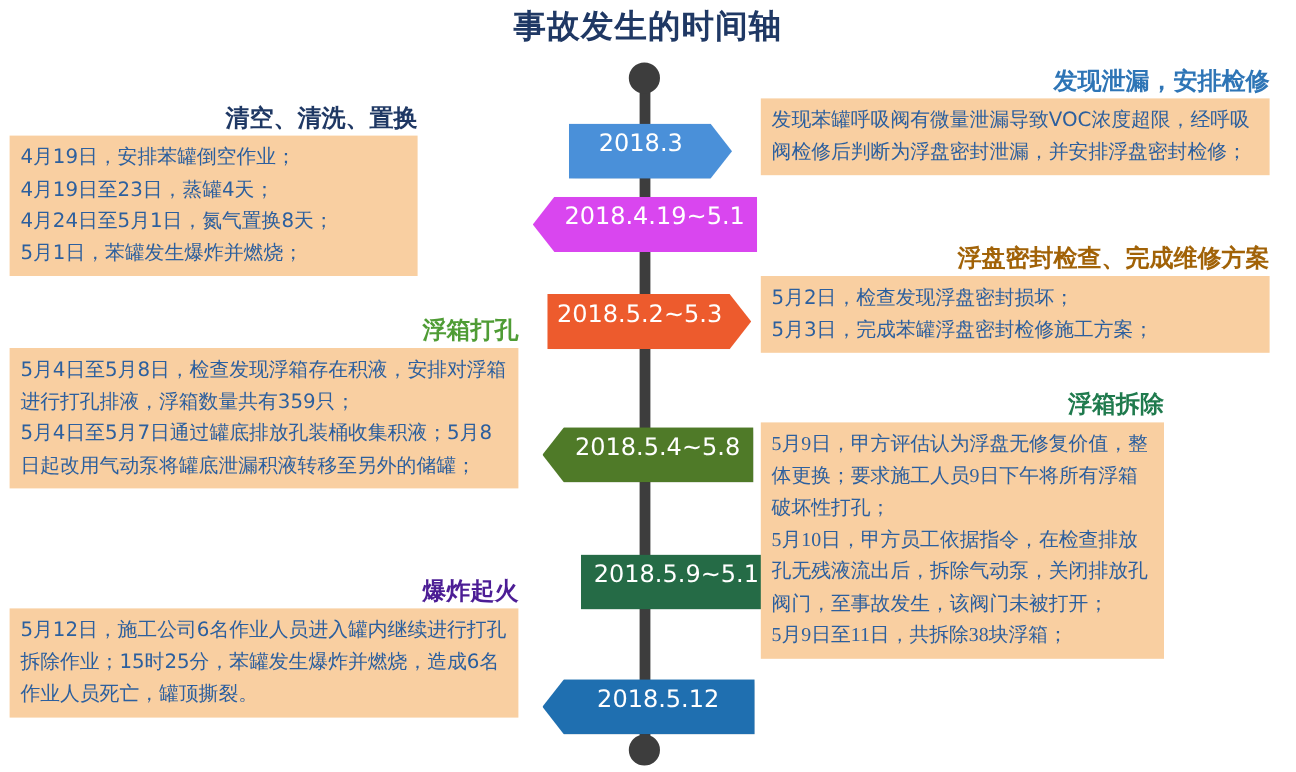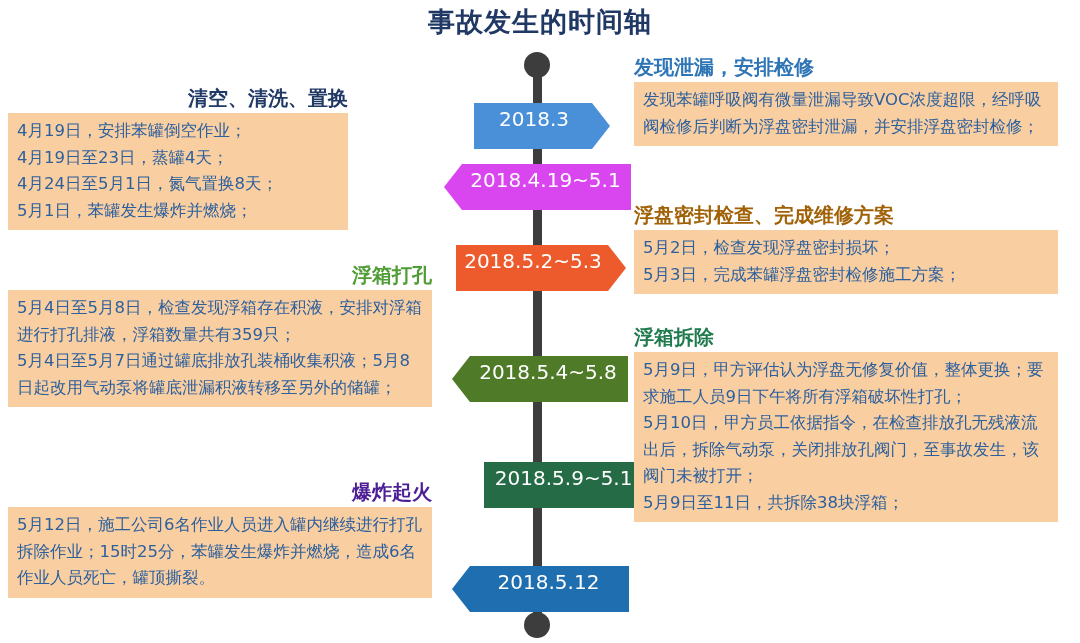--- a/index.html
+++ b/index.html
@@ -70,20 +70,21 @@
   }
 
   
   .section { position: absolute; }
   .sec-head {
     font-size: 20px;
     font-weight: bold;
     line-height: 25px;
     margin-bottom: 2px;
     white-space: nowrap;
+    text-align: right;
   }
   .sec-head.right-align { text-align: right; }
   .sec-body {
     background: #f9cfa1;
     color: #2c5f9e;
     font-size: 16.5px;
     line-height: 26.5px;
     padding: 5px 8px 6px 9px;
     box-sizing: border-box;
   }
@@ -143,20 +144,20 @@
 </div>
 
 <div class="section" style="left:634px; top:203px; width:424px;">
   <div class="sec-head" style="color: #a16207;">浮盘密封检查、完成维修方案</div>
   <div class="sec-body">
     <p>5月2日，检查发现浮盘密封损坏；</p>
     <p>5月3日，完成苯罐浮盘密封检修施工方案；</p>
   </div>
 </div>
 
-<div class="section" style="left:634px; top:325px; width:424px;">
+<div class="section" style="left:634px; top:325px; width:336px;font-family:Liberation Serif, serif;">
   <div class="sec-head" style="color: rgb(31, 122, 77);">浮箱拆除</div>
   <div class="sec-body">
     <p>5月9日，甲方评估认为浮盘无修复价值，整体更换；要求施工人员9日下午将所有浮箱破坏性打孔；</p>
     <p>5月10日，甲方员工依据指令，在检查排放孔无残液流出后，拆除气动泵，关闭排放孔阀门，至事故发生，该阀门未被打开；</p>
     <p>5月9日至11日，共拆除38块浮箱；</p>
   </div>
 </div>
 
 </body></html>

